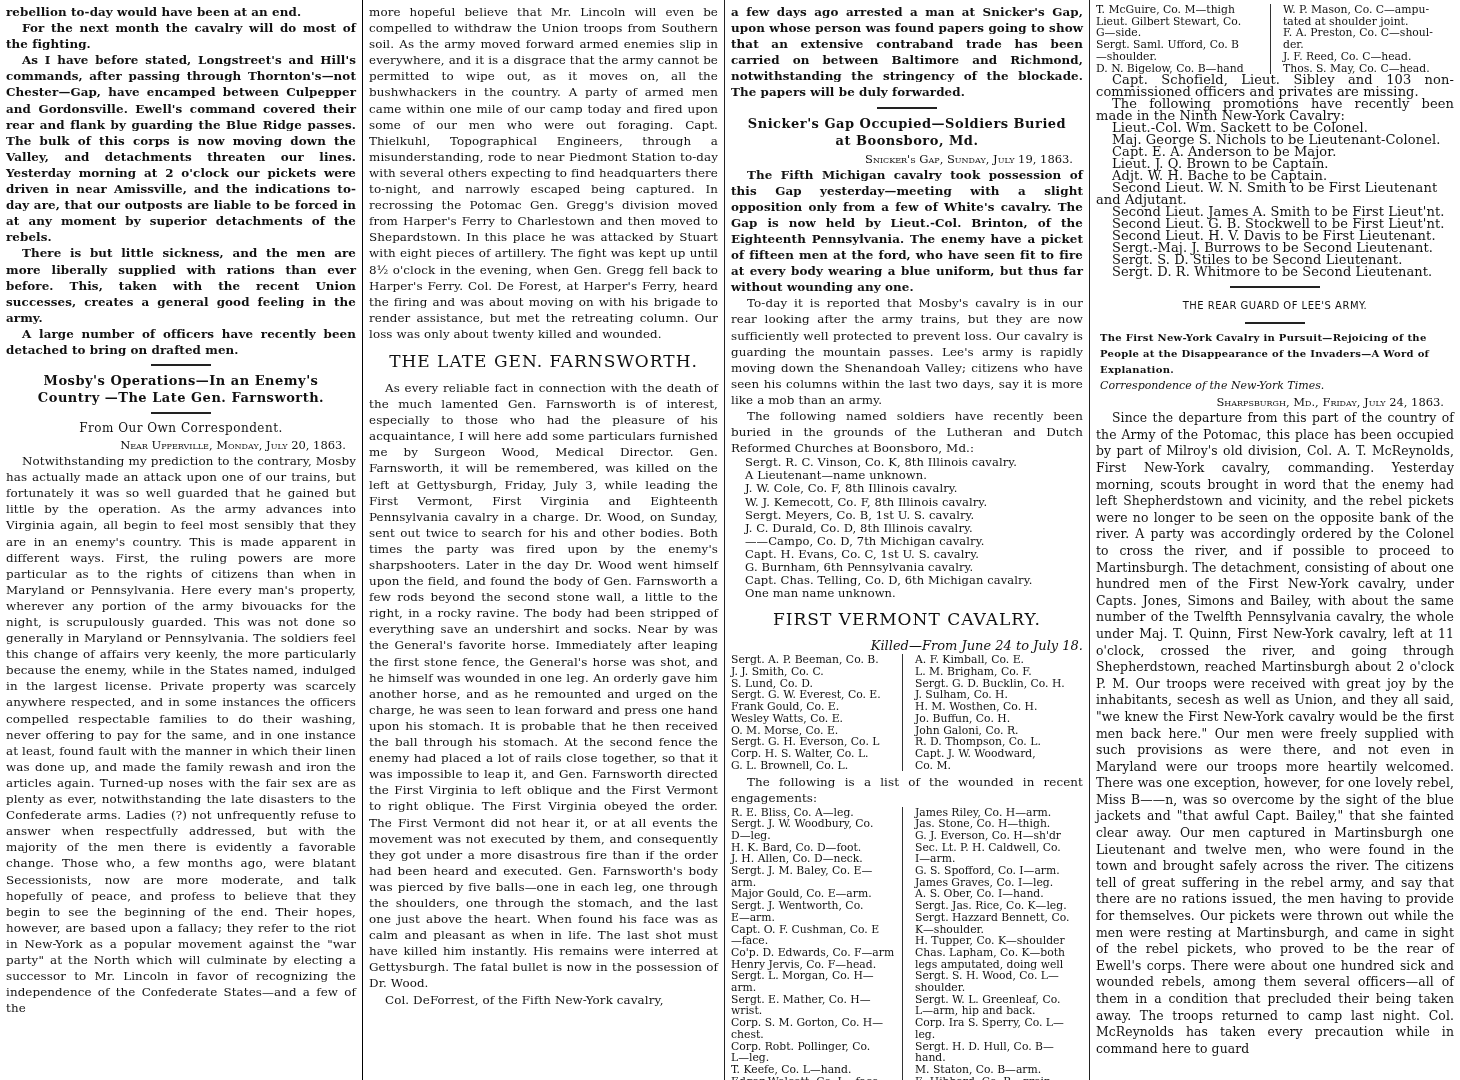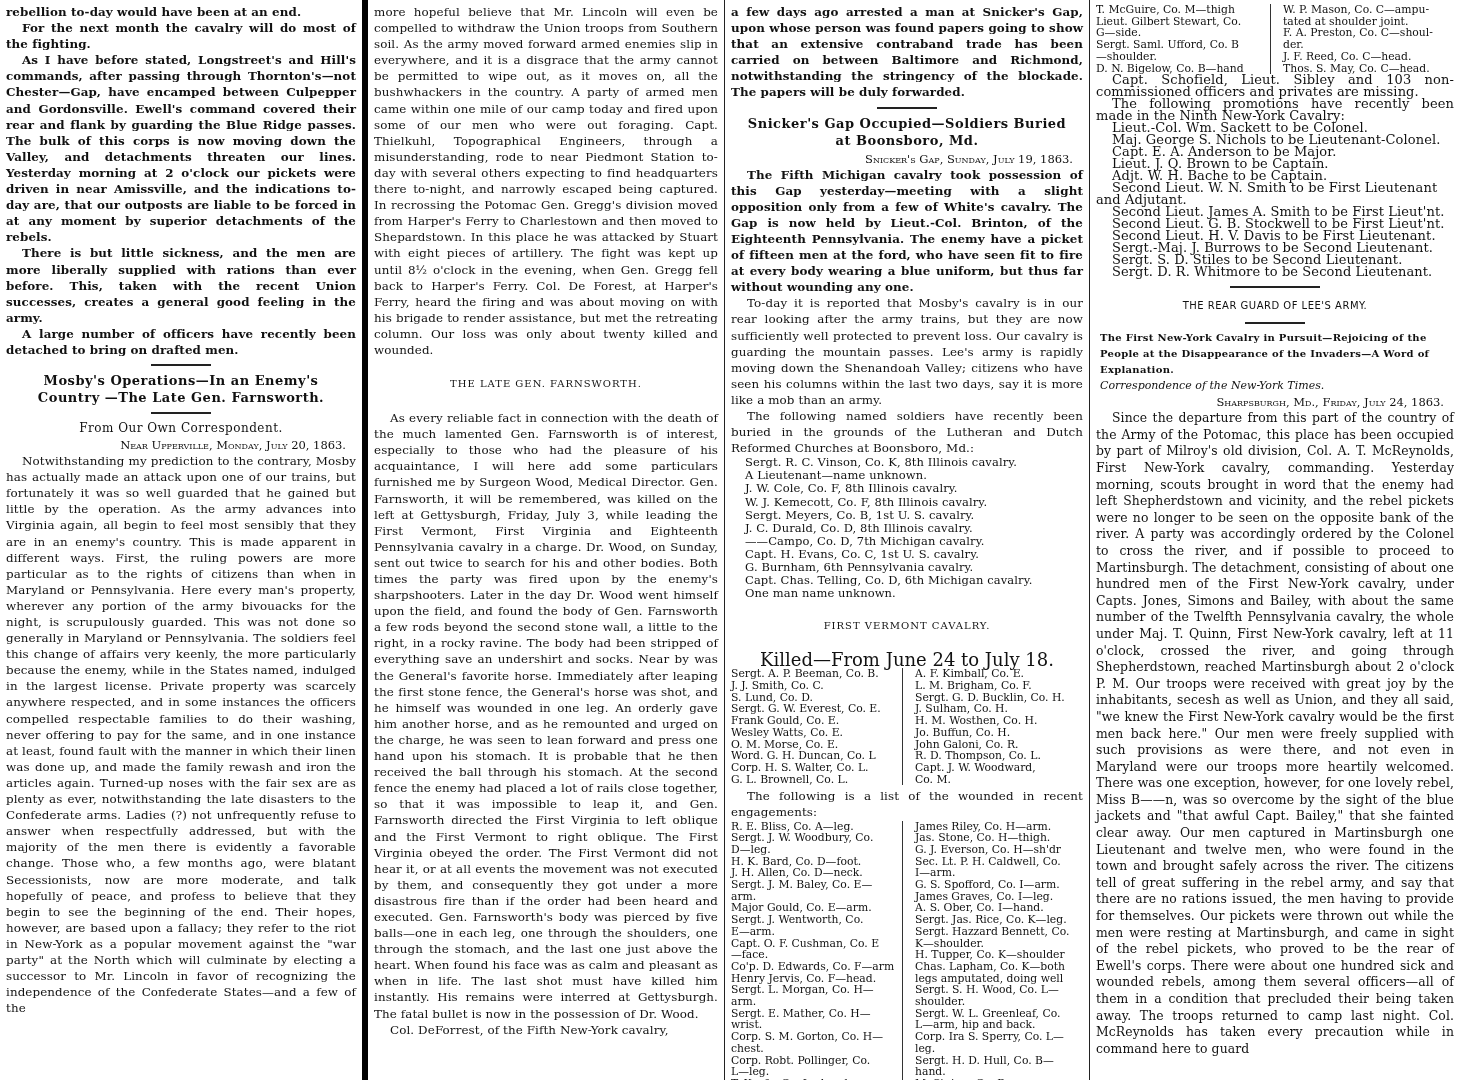--- a/index.html
+++ b/index.html
@@ -1,39 +1,39 @@
 <!DOCTYPE html>
 <html><head>
 <meta charset="utf-8">
 <style>
   html, body { margin: 0; padding: 0; background: #fff; }
   body { width: 1460px; height: 1080px; overflow: hidden; position: relative; color: #111; font-family: "DejaVu Serif", serif; }
   .page { position: absolute; inset: 0; display: flex; }
   .col { position: relative; height: 1080px; overflow: hidden; box-sizing: border-box; }
   .c1 { width: 362px; padding: 4px 6px 0 6px; }
-  .c2 { width: 362px; padding: 4px 6px 0 6px; border-left: 6px solid #000000; }
+  .c2 { width: 362px; padding: 4px 6px 0 6px; border-left: 1px solid #000000; }
   .c3 { width: 365px; padding: 4px 6px 0 6px; border-left: 1px solid #222; }
   .c4 { width: 371px; padding: 4px 6px 0 6px; border-left: 1px solid #222; }
   p { margin: 0; font-size: 11.9px; line-height: 16.1px; text-align: justify; letter-spacing: 0.1px; }
   p.ind { text-indent: 16px; }
   p.bold { font-weight: bold; }
   .c3 p.bold { font-weight: bold; }
   .head { font-family: "DejaVu Serif", serif; font-weight: bold; font-size: 13px; line-height: 17px; text-align: center; margin: 2px 16px; letter-spacing: 0.5px; }
   .subhead { font-size: 12px; text-align: center; line-height: 17px; letter-spacing: 0.5px; }
   .dateline { font-size: 11.5px; line-height: 16px; text-align: right; padding-right: 10px; }
-  .sectitle { font-size: 10px; text-align: center; letter-spacing: 1px; line-height: 16px; margin: 18px 0; }
+  .sectitle { font-size: 17px; text-align: center; letter-spacing: 1px; line-height: 16px; margin: 11px 0; }
   .bigtitle { font-family: "DejaVu Sans", sans-serif; font-size: 10px; text-align: center; letter-spacing: 0.5px; margin: 8px 0 4px 0; line-height: 20px; }
   .dash { width: 90px; height: 2px; background: #222; margin: 6px auto; position: relative; }
   .dash.short { width: 60px; }
   .list p { text-align: left; text-indent: 0; padding-left: 14px; font-size: 11.5px; line-height: 13.1px; }
   .grid2 { display: grid; grid-template-columns: 1fr 1fr; column-gap: 8px; }
   .grid2 .left { border-right: 1px solid #333; padding-right: 3px; }
   .grid2 .right { padding-left: 4px; }
   .grid2 .item { font-size: 10.8px; line-height: 11.7px; text-align: left; white-space: nowrap; }
-  .italic-center { text-align: center; font-size: 18px; line-height: 16px; }
+  .italic-center { font-style: italic; text-align: right; font-size: 13px; line-height: 16px; }
   .small p { font-size: 13px; line-height: 12px; }
   .sc { font-variant: small-caps; }
   .corr { font-style: italic; font-size: 11px; line-height: 16px; padding-left: 4px; }
   .boldhead { font-weight: bold; font-size: 10px; line-height: 16px; text-align: left; padding-left: 4px; letter-spacing: 0.3px; }
 </style>
 </head>
 <body>
 
 <div class="page">
 
@@ -83,21 +83,21 @@
     <div class="italic-center">Killed—From June 24 to July 18.</div>
     <div class="grid2">
       <div class="left" id="killed-left">
           <div class="item">Sergt. A. P. Beeman, Co. B.</div>
           <div class="item">J. J. Smith, Co. C.</div>
           <div class="item">S. Lund, Co. D.</div>
           <div class="item">Sergt. G. W. Everest, Co. E.</div>
           <div class="item">Frank Gould, Co. E.</div>
           <div class="item">Wesley Watts, Co. E.</div>
           <div class="item">O. M. Morse, Co. E.</div>
-          <div class="item">Word. G. H. Duncan, Co. L</div>
+          <div class="item">Sergt. G. H. Everson, Co. L</div>
           <div class="item">Corp. H. S. Walter, Co. L.</div>
           <div class="item">G. L. Brownell, Co. L.</div>
         </div>
       <div class="right" id="killed-right">
           <div class="item">A. F. Kimball, Co. E.</div>
           <div class="item">L. M. Brigham, Co. F.</div>
           <div class="item">Sergt. G. D. Bucklin, Co. H.</div>
           <div class="item">J. Sulham, Co. H.</div>
           <div class="item">H. M. Wosthen, Co. H.</div>
           <div class="item">Jo. Buffun, Co. H.</div>

